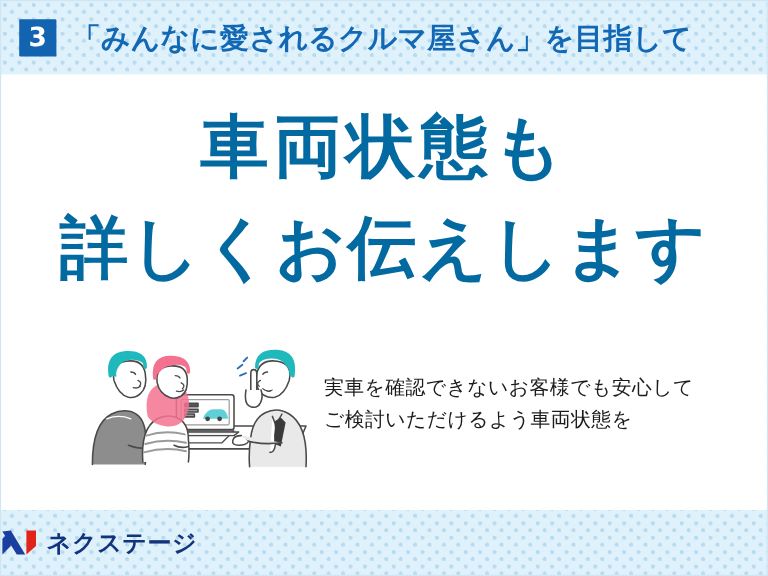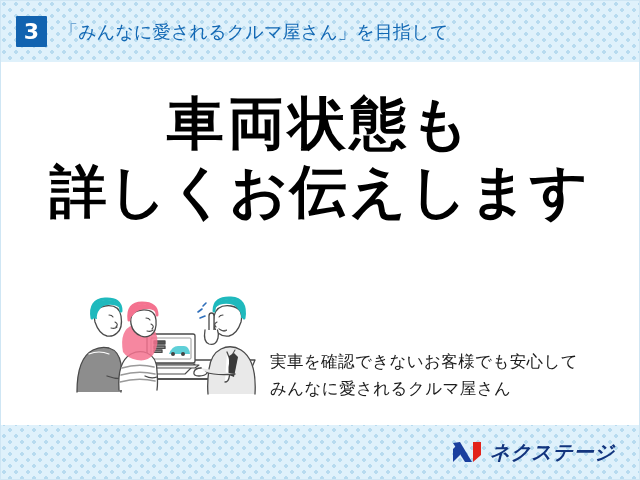--- a/index.html
+++ b/index.html
@@ -25,56 +25,56 @@
   #num-badge{
     width:31px;height:31px;margin-left:15px;
     background:#1263b0;color:#ffffff;
     display:flex;align-items:center;justify-content:center;
     font-size:22px;font-weight:bold;line-height:1;
     font-family:"DejaVu Sans",sans-serif;
     border-radius:1px;letter-spacing:0;
   }
   #header-title{
     margin-left:13px;color:#1268b4;
-    font-size:18px;font-weight:normal;letter-spacing:.2px;
+    font-size:24px;font-weight:bold;letter-spacing:.2px;
     white-space:nowrap;
   }
   
   #panel{
     position:absolute;left:0;top:61px;width:638px;height:363px;
     background:#ffffff;
   }
   #headline{
     position:absolute;left:0;top:28px;width:638px;text-align:center;
-    color:#000000;font-weight:bold;letter-spacing:2px;
+    color:#0369a1;font-weight:bold;letter-spacing:2px;
   }
   #headline .l1{
     display:block;font-size:57px;line-height:66px;letter-spacing:4px;
   }
   #headline .l2{
-    display:block;font-size:57px;line-height:70px;letter-spacing:2px;
+    display:block;font-size:57px;line-height:70px;letter-spacing:2px;margin-top:16px;
   }
   
   #content{
     position:absolute;left:0;top:210px;width:638px;height:130px;
-    display:flex;align-items:flex-end;
+    display:flex;align-items:center;
   }
   #illustration{
     width:205px;height:120px;margin-left:58px;flex:0 0 auto;position:relative;
   }
   #illustration svg{display:block;}
   #body-text{
     margin-left:6px;flex:1 1 auto;
     color:#1b1b1b;font-size:16.5px;line-height:27px;letter-spacing:.4px;
   }
   #body-text .ln{display:block;white-space:nowrap;}
   
   #footer{
     position:absolute;left:0;bottom:0;width:638px;height:54px;
-    display:flex;align-items:center;justify-content:flex-end;font-style:italic;
+    display:flex;align-items:center;justify-content:flex-start;
   }
   #logo{display:flex;align-items:center;margin-right:24px;}
   #logo-mark{width:30px;height:22px;margin-right:8px;}
   #logo-text{
     color:#12347e;font-size:20px;font-weight:bold;letter-spacing:.5px;
     font-family:"Liberation Sans","DejaVu Sans",sans-serif;
   }
 </style>
 </head>
 <body>
@@ -171,21 +171,21 @@
             <path d="M144 24 l3 -3" stroke="#2f6fba" stroke-width="1.6"></path>
 
             <path d="M176 92 q-18 2 -30 -2 q-4 -1 -4 -4" fill="#e9e9e9" stroke="#4a4a4a"></path>
             <path d="M142 86 q-6 0 -7 4 q-1 4 5 4 q6 0 8 -3" fill="#ffffff" stroke="#4a4a4a"></path>
           </g>
         </svg>
       </div>
 
       <div id="body-text">
         <span class="ln">実車を確認できないお客様でも安心して</span>
-        <span class="ln">みんなに愛されるクルマ屋さん</span>
+        <span class="ln">ご検討いただけるよう車両状態を</span>
       </div>
 
     </div>
   </div>
 
   <div id="footer">
     <div id="logo">
       <span id="logo-mark">
         <svg width="30" height="22" viewBox="0 0 30 22" xmlns="http://www.w3.org/2000/svg">
           <path d="M1 21 L1 8 L8 1 L8 14 Z" fill="#1a3f9e"></path>

